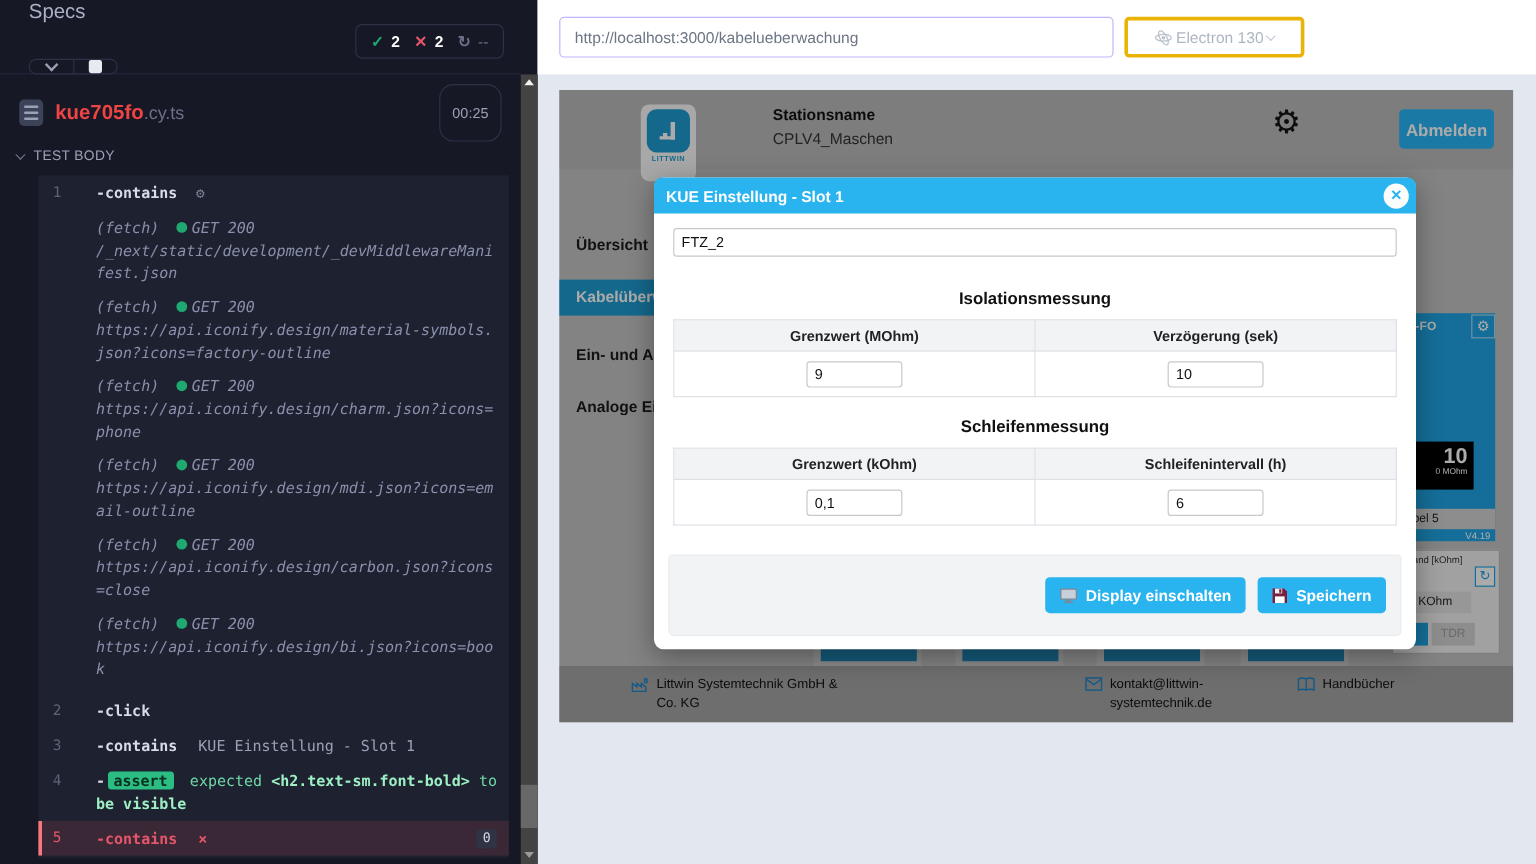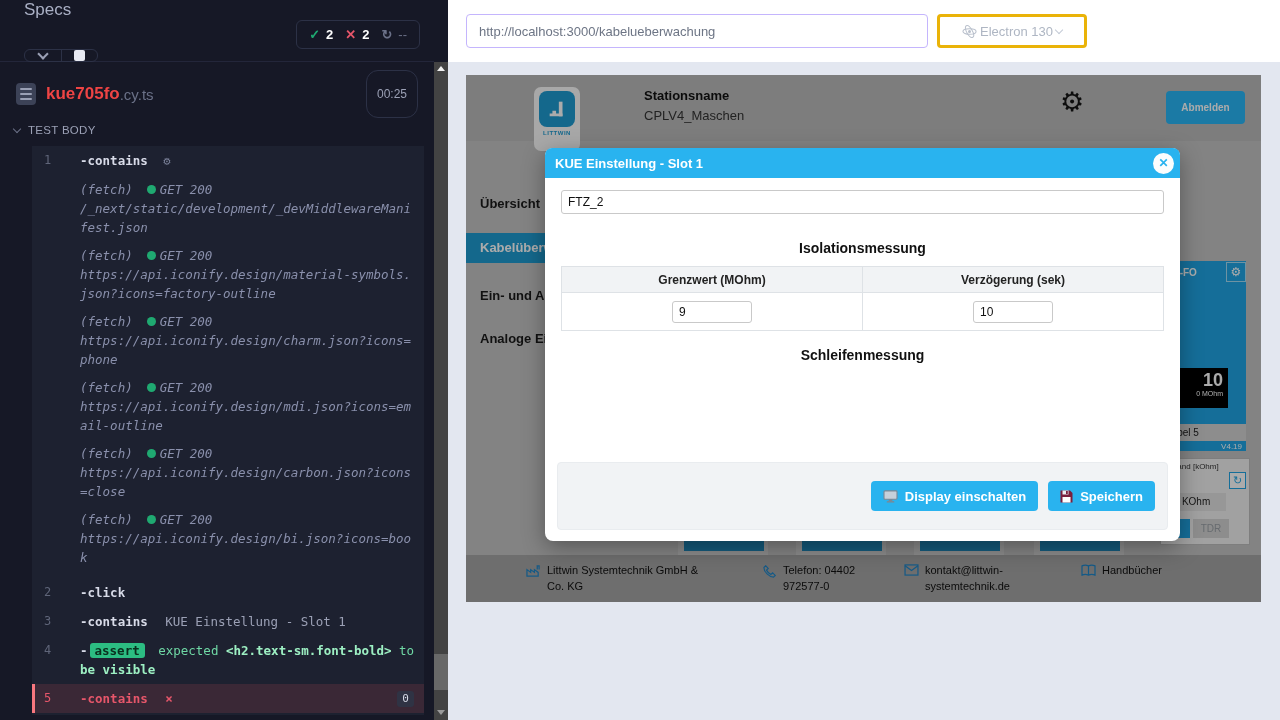--- a/index.html
+++ b/index.html
@@ -68,21 +68,21 @@
   
   .aut { position:absolute; left:466px; top:75px; width:795px; height:527px; background:#c4c4c4; overflow:hidden; }
   .app-header { position:absolute; left:0; top:0; width:795px; height:66px; background:#bbbbbb; }
   .logo-card { position:absolute; left:68px; top:12px; width:46px; height:64px; background:#fbfbfb; border-radius:7px; text-align:center; padding-top:4px; z-index:2; }
   .logo-ic { width:36px; height:36px; background:#1f9bd1; border-radius:8px; margin:0 auto; display:flex; align-items:center; justify-content:center; }
   .logo-txt { font-size:6px; font-weight:bold; color:#1f9bd1; letter-spacing:.5px; margin-top:3px; }
   .station { position:absolute; left:178px; top:13px; }
   .station .lab { font-size:13px; font-weight:bold; color:#111; }
   .station .val { font-size:13px; color:#333; margin-top:5px; }
   .hdr-gear { position:absolute; left:594px; top:14px; font-size:27px; color:#141414; line-height:1; }
-  .logout-btn { position:absolute; right:16px; top:16px; width:79px; height:33px; background:#29b6f6; color:#fff; font-size:10px; font-weight:bold; border:none; border-radius:4px;text-align:center; }
+  .logout-btn { position:absolute; right:16px; top:16px; width:79px; height:33px; background:#29b6f6; color:#fff; font-size:14px; font-weight:bold; border:none; border-radius:4px;text-align:center; }
 
   .nav-item { position:absolute; left:0; width:100px; padding-left:14px; font-size:13px; font-weight:bold; color:#1a1a1a; white-space:nowrap; overflow:hidden; }
   .nav-active { background:#1f9bd1; color:#fff; height:30px; line-height:30px; }
 
   .device-card { position:absolute; left:694px; top:186px; width:86px; height:190px; background:#20a5e4; }
   .dev-title { display:flex; align-items:center; height:22px; }
   .dev-title .t { font-size:10px; font-weight:bold; color:#fff; padding-left:3px; white-space:nowrap; }
   .dev-gear { margin-left:auto; width:20px; height:20px; border:1px solid rgba(255,255,255,.6); color:#fff; font-size:12px; text-align:center; line-height:18px; }
   .dev-dot { position:absolute; left:8px; width:9px; height:9px; border-radius:50%; }
   .dev-display { position:absolute; left:0; top:107px; width:68px; height:40px; background:#000; color:#fff; text-align:right; padding:2px 5px; }
@@ -339,26 +339,20 @@
       <div class="b2"></div>
     </div>
 
   <div class="app-footer">
     <div class="f-item" style="left:60px;width:190px">
       <svg width="15" height="14" viewBox="0 0 16 15">
         <path d="M1 13 V6 l4 3 V6 l4 3 V6 l4 3 v4 z M12 6 V2 h2 v4" fill="none" stroke="#1f86c9" stroke-width="1.3"></path>
       </svg>
       <span>Littwin Systemtechnik GmbH &amp; Co. KG</span>
     </div>
-    <div class="f-item" style="left:297px;width:125px">
-      <svg width="14" height="14" viewBox="0 0 16 16">
-        <path d="M3 2 l3 3 -2 2 c1 2 3 4 5 5 l2-2 3 3 -2 2 c-5 0-11-6-11-11 z" fill="none" stroke="#1f86c9" stroke-width="1.3"></path>
-      </svg>
-      <span>Telefon: 04402 972577-0</span>
-    </div>
     <div class="f-item" style="left:438px;width:140px">
       <svg width="15" height="12" viewBox="0 0 16 13">
         <rect x="1" y="1" width="14" height="11" fill="none" stroke="#1f86c9" stroke-width="1.3"></rect>
         <path d="M1 2 l7 5 7-5" fill="none" stroke="#1f86c9" stroke-width="1.3"></path>
       </svg>
       <span>kontakt@littwin-systemtechnik.de</span>
     </div>
     <div class="f-item" style="left:615px">
       <svg width="15" height="13" viewBox="0 0 16 14">
         <path d="M8 2 C6 1 3 1 1 2 v10 c2-1 5-1 7 0 c2-1 5-1 7 0 V2 c-2-1-5-1-7 0 z M8 2 v10" fill="none" stroke="#1f86c9" stroke-width="1.3"></path>
@@ -385,20 +379,32 @@
           <th>Verzögerung (sek)</th>
         </tr>
         <tr>
           <td><input class="cell-input" value="9" style=""></td>
           <td><input class="cell-input" value="10" style=""></td>
         </tr>
       </tbody>
         </table>
 
       <div class="sec-title second">Schleifenmessung</div>
+      <table class="m-table">
+        <tbody>
+            <tr>
+          <th style="width:50%">Grenzwert (kOhm)</th>
+          <th>Schleifenintervall (h)</th>
+        </tr>
+        <tr>
+          <td><input class="cell-input" value="0,1" style=""></td>
+          <td><input class="cell-input" value="6" style=""></td>
+        </tr>
+      </tbody>
+        </table>
     </div>
 
     <div class="modal-foot">
       <button class="m-btn">
         <svg width="15" height="13" viewBox="0 0 16 14">
           <rect x="1" y="1" width="14" height="9" rx="1" fill="#c7d0da" stroke="#7c8894" stroke-width="1.2"></rect>
           <rect x="6" y="10" width="4" height="2" fill="#7c8894"></rect>
           <rect x="4" y="12" width="8" height="1.5" fill="#7c8894"></rect>
         </svg>
         <span>Display einschalten</span>

